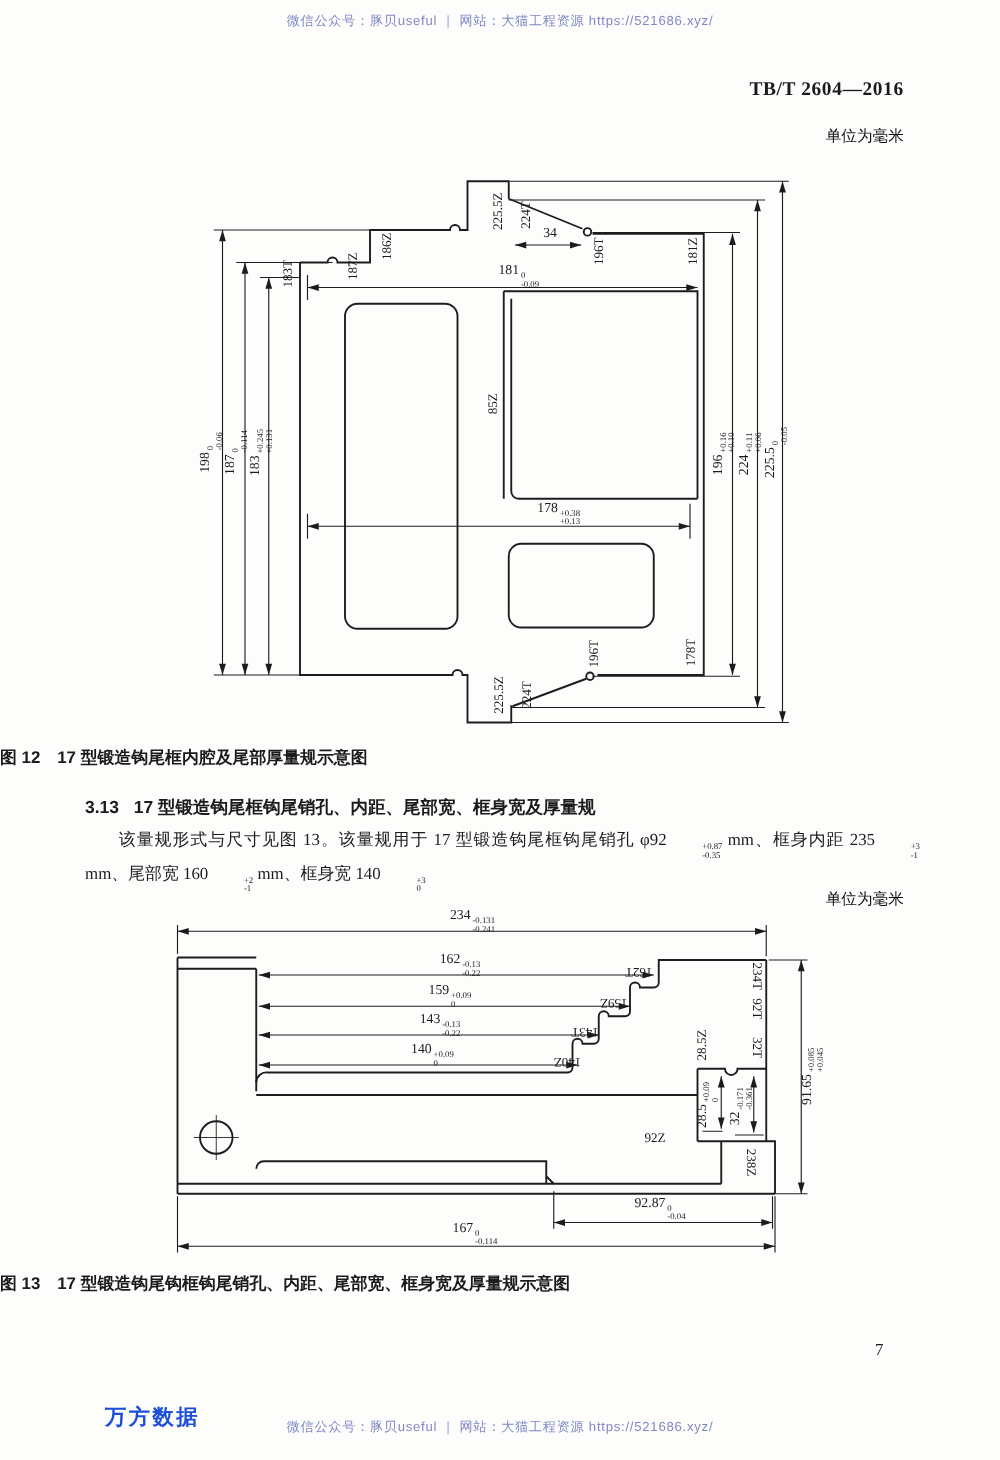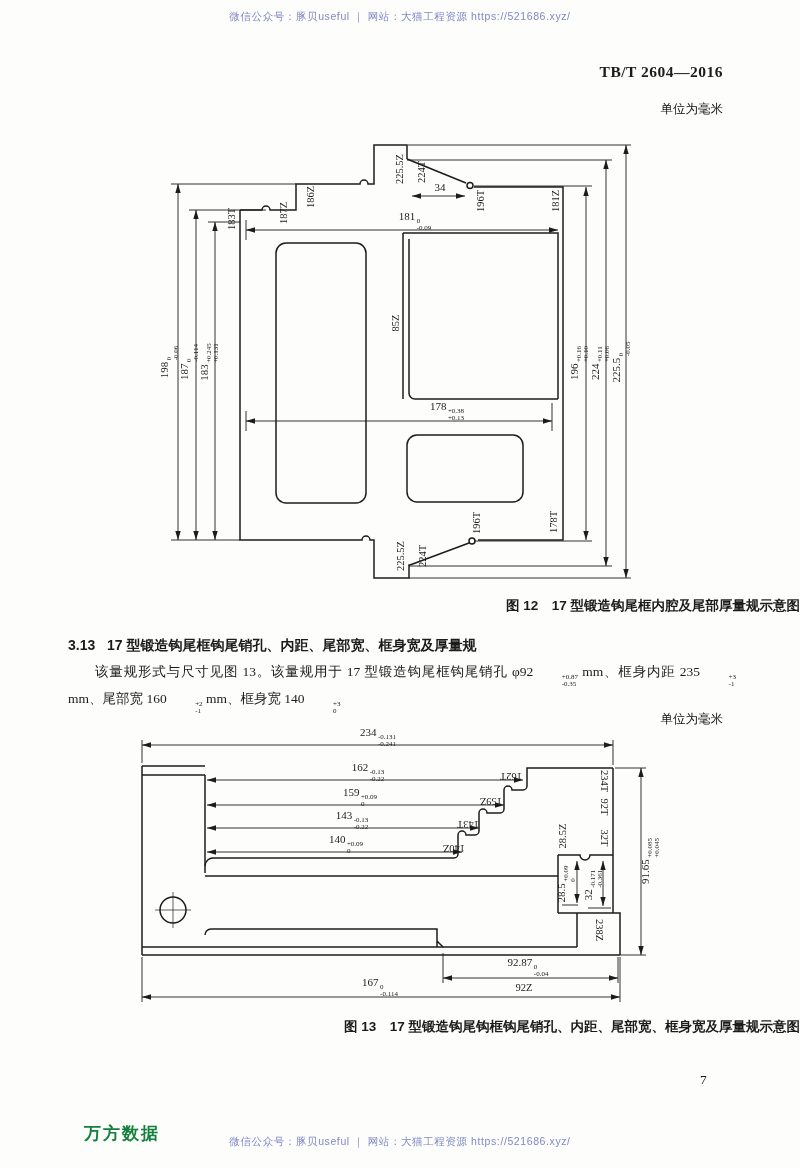--- a/index.html
+++ b/index.html
@@ -2,37 +2,37 @@
 <html><head>
 <meta charset="utf-8">
 <style>
   html,body{margin:0;padding:0;}
   body{width:800px;height:1168px;position:relative;background:#fdfdfc;overflow:hidden;
        font-family:"Liberation Serif","DejaVu Serif",serif;color:#1b1b1b;}
   .wm{position:absolute;width:100%;text-align:center;font-family:"Liberation Sans","DejaVu Sans",sans-serif;
       font-size:10.5px;letter-spacing:0.6px;color:#7F88C5;white-space:nowrap;}
   .rightnote{position:absolute;right:77px;font-size:12.5px;color:#111;}
   .docnum{position:absolute;right:77px;top:63px;font-size:15.5px;font-weight:bold;letter-spacing:0.5px;text-align:center;}
-  .caption{position:absolute;width:100%;text-align:right;font-weight:bold;font-size:13.5px;
+  .caption{position:absolute;width:100%;text-align:left;font-weight:bold;font-size:13.5px;
            font-family:"Liberation Sans","DejaVu Sans",sans-serif;}
   .secthead{position:absolute;left:68px;font-weight:bold;font-size:14px;
             font-family:"Liberation Sans","DejaVu Sans",sans-serif;}
   .para{position:absolute;left:68px;width:668px;font-size:13.5px;line-height:23px;text-align:justify;text-indent:2em;}
   .dimtext{position:absolute;white-space:nowrap;font-size:11px;line-height:11px;
            transform:translate(-50%,-50%);}
   .lbl{position:absolute;white-space:nowrap;font-size:10.5px;line-height:10.5px;
        transform:translate(-50%,-50%);}
   .rotccw{transform:translate(-50%,-50%) rotate(-90deg);}
   .rotcw{transform:translate(-50%,-50%) rotate(90deg);}
   .rot180{transform:translate(-50%,-50%) rotate(180deg);}
   .tol{display:inline-flex;flex-direction:column;font-size:7px;line-height:6.6px;
        vertical-align:-3px;margin-left:1.5px;}
   .tol i{font-style:normal;}
   .pagenum{position:absolute;left:700px;top:1072px;font-size:13.5px;}
-  .brand{position:absolute;left:84px;top:1122px;font-size:17px;font-weight:bold;color:#15803d;
+  .brand{position:absolute;left:84px;top:1122px;font-size:17px;font-weight:bold;color:#1d4ed8;
          letter-spacing:2px;font-family:"Liberation Sans","DejaVu Sans",sans-serif;}
   svg{position:absolute;overflow:visible;}
   svg path, svg line, svg rect, svg circle{fill:none;stroke:#1c1c1c;}
   .thick{stroke-width:1.5;}
   .thin{stroke-width:0.9;}
   .hair{stroke-width:0.7;}
 </style>
 </head>
 <body>
 
@@ -227,19 +227,19 @@
     </span></div>
 
 <div class="lbl rot180" style="left:511px;top:776px">162T</div>
 <div class="lbl rot180" style="left:491px;top:801px">159Z</div>
 <div class="lbl rot180" style="left:468px;top:824px">143T</div>
 <div class="lbl rot180" style="left:454px;top:848px">140Z</div>
 <div class="lbl rotcw" style="left:604px;top:781px">234T</div>
 <div class="lbl rotcw" style="left:604px;top:807px">92T</div>
 <div class="lbl rotcw" style="left:604px;top:838px">32T</div>
 <div class="lbl rotccw" style="left:563px;top:836px">28.5Z</div>
-<div class="lbl" style="left:524px;top:988px">92Z</div>
+<div class="lbl" style="left:524px;top:912px">92Z</div>
 <div class="lbl rotcw" style="left:599px;top:930px">238Z</div>
 
 <div class="caption" style="top:1018px">图 13　17 型锻造钩尾钩框钩尾销孔、内距、尾部宽、框身宽及厚量规示意图</div>
 
 <div class="pagenum">7</div>
 <div class="brand">万方数据</div>
 
 </body></html>

